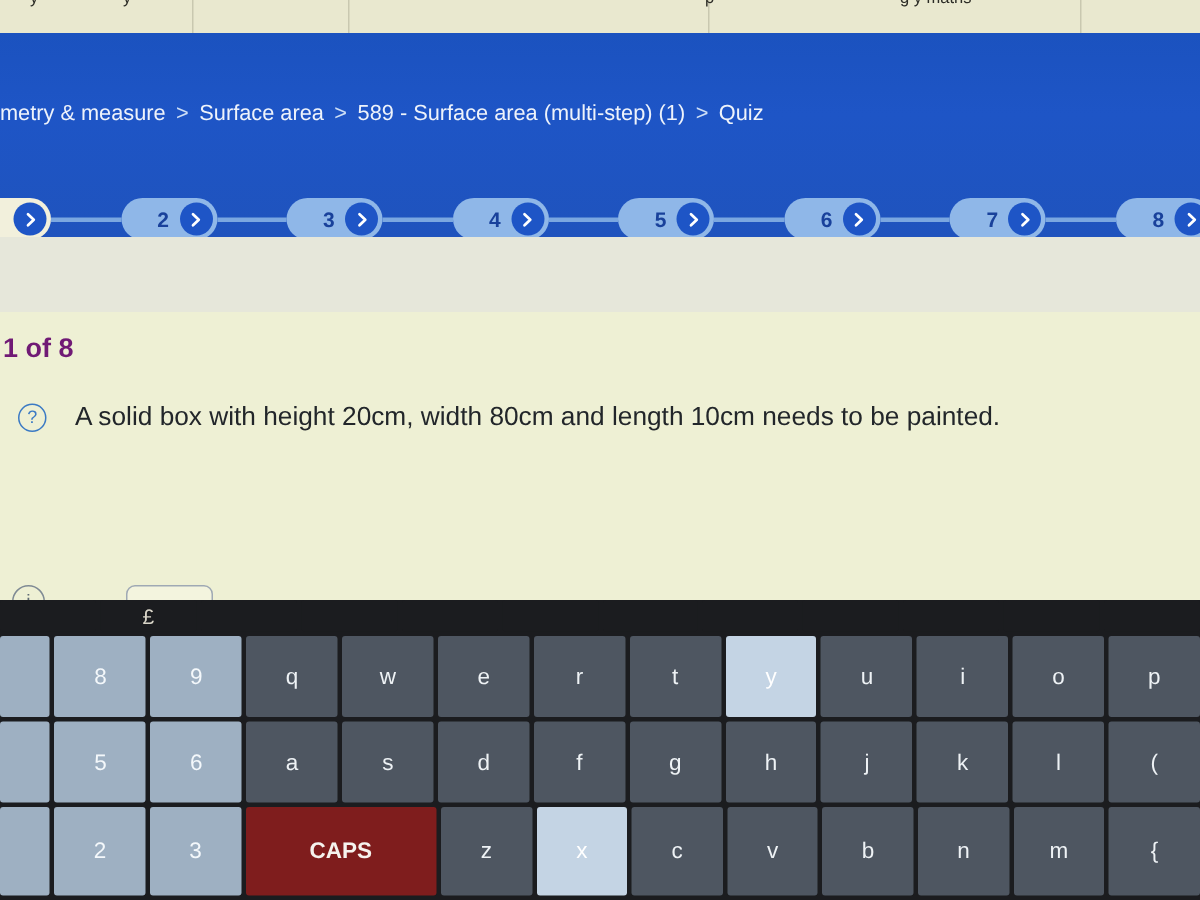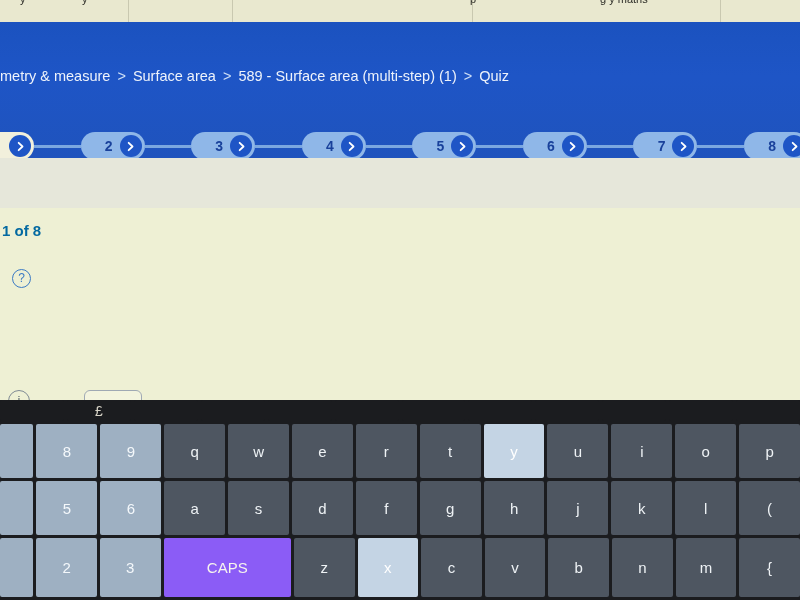--- a/index.html
+++ b/index.html
@@ -69,21 +69,21 @@
     background: #e6e7da;
   }
 
   
   .paper {
     position: absolute; top: 208px; left: 0; width: 800px; height: 192px;
     background: #eef0d4;
   }
   .counter {
     position: absolute; top: 14px; left: 2px;
-    color: #0369a1; font-size: 15px; font-weight: bold;
+    color: #701a75; font-size: 18px; font-weight: bold;
   }
   .qblock {
     position: absolute; top: 55px; left: 8px; width: 780px;
   }
   .qmark {
     position: absolute; left: 4px; top: 6px;
     width: 19px; height: 19px; border-radius: 50%;
     border: 1.6px solid #3b7ac4; color: #3b7ac4;
     font-size: 12px; line-height: 16px; text-align: center;
   }
@@ -120,21 +120,21 @@
   .krow.r2 { height: 57px; }
   .krow.r3 { height: 62px; }
   .key {
     display: flex; align-items: center; justify-content: center;
     color: #eef2f5; font-size: 15px;
     background: #4e5661; border-radius: 2px;
     flex: 1 1 0; min-width: 0;
   }
   .key.num { background: #9eb0c2; color: #f4f8fb; }
   .key.hl  { background: #c4d4e4; color: #ffffff; }
-  .key.dark{ background: #8b5cf6; color: #f6f3ee; font-size: 15px; font-weight: 400; }
+  .key.dark{ background: #7f1d1d; color: #f6f3ee; font-size: 15px; font-weight: 700; }
   .key.blank { background: #1b1c1f; }
   .key.wide2 { flex: 2.1 1 0; }
   .key.half { flex: 0.55 1 0; }
   .krow.r0 .key { background: #1b1c1f; color: #d9d5c8; font-size: 14px; justify-content: flex-start; padding-left: 0; }
   .krow.r0 .key.lbl { justify-content: center; }
 </style>
 </head>
 <body>
 
 <div id="screen">
@@ -227,20 +227,21 @@
   </div>
 
   <div class="greyband"></div>
 
   <div class="paper">
     <div class="counter">1 of 8</div>
 
     <div class="qblock">
       <div class="qmark">?</div>
       <div class="qtext">
+        <div>A solid box with height 20cm, width 80cm and length 10cm needs to be painted.</div>
       </div>
     </div>
 
     <div class="answerrow">
       <div class="acircle">i</div>
       <div class="abox"></div>
     </div>
   </div>
 
   <div class="keyboard" id="keyboard">

